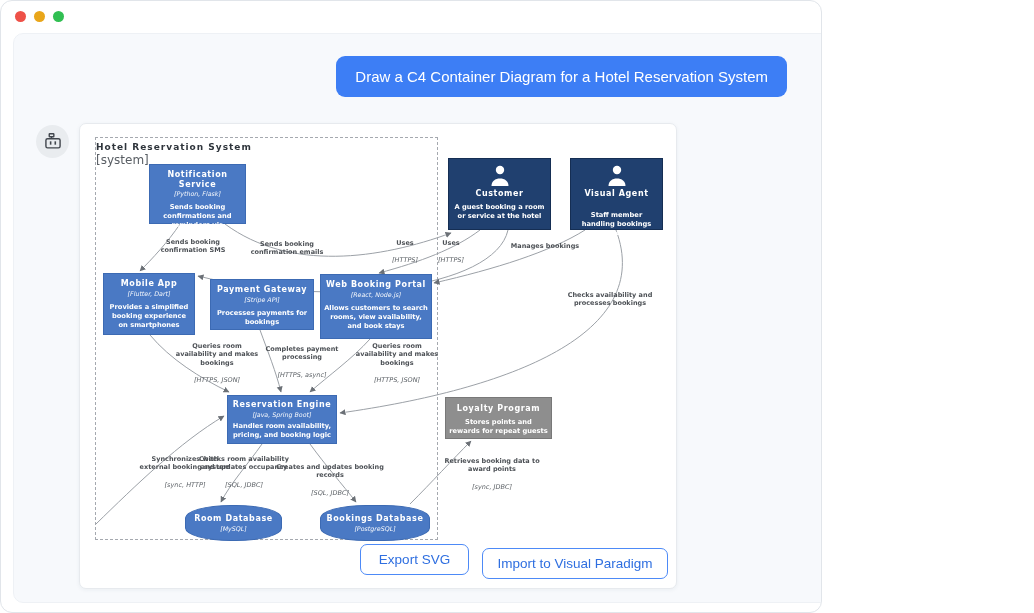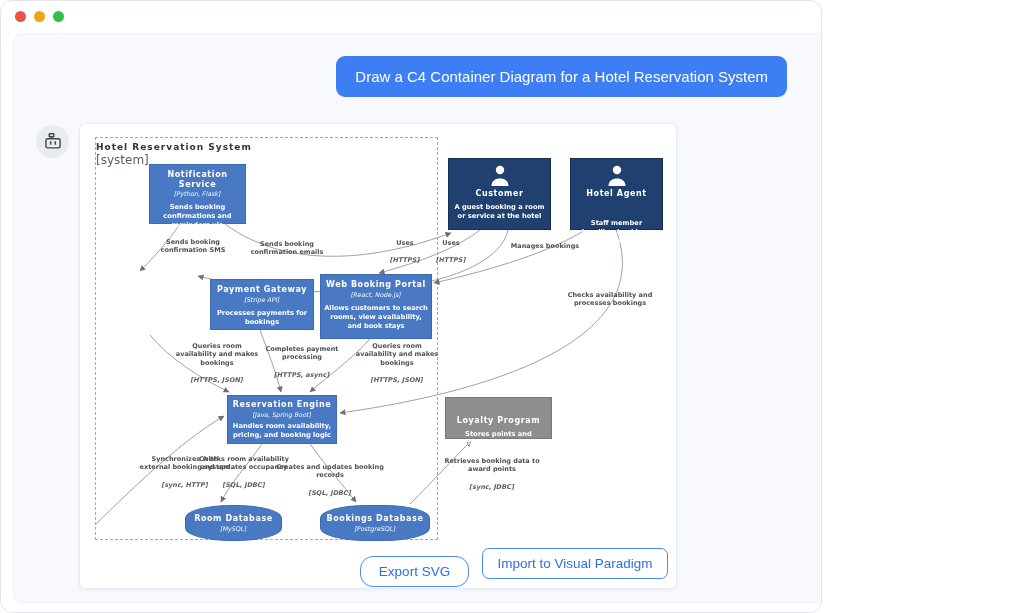--- a/index.html
+++ b/index.html
@@ -53,21 +53,21 @@
   .gray{background:#8e8e8e;border:1px solid #787878;}
   .db{
     background:#4a79c4;border:1px solid #3c6ab3;border-radius:46px/13px;
     display:flex;flex-direction:column;justify-content:center;padding-top:0;
   }
   .person-ic{display:block;margin:1px auto 2px auto;}
   .elabel{
     position:absolute;transform:translate(-50%,-50%);text-align:center;z-index:2;
     font-size:6.5px;font-weight:bold;color:#4d5156;line-height:1.3;
   }
-  .elabel i{display:block;font-weight:bold;font-style:italic;color:#5c6166;margin-top:9px;}
+  .elabel i{display:block;font-weight:normal;font-style:italic;color:#5c6166;margin-top:9px;}
   .btn{
     position:absolute;background:#fff;border:1px solid #4d8af7;border-radius:7px;
     color:#2f6fe0;font-size:13.5px;font-family:"Liberation Sans",sans-serif;
     display:flex;align-items:center;justify-content:center;cursor:pointer;z-index:4;
   }
 </style>
 </head>
 <body>
 
 <div class="window">
@@ -142,44 +142,49 @@
       </svg>
       <div class="t">Customer</div>
       <div class="d" style="margin-top:4px;">A guest booking a room or service at the hotel</div>
     </div>
 
     <div class="node navy" style="left:490px;top:34px;width:93px;height:72px;">
       <svg class="person-ic" width="24" height="22" viewBox="0 0 24 22" fill="#ffffff">
         <circle cx="12" cy="5" r="4.2"></circle>
         <path d="M3.5 21c0-5 3.8-7.6 8.5-7.6s8.5 2.6 8.5 7.6z"></path>
       </svg>
-      <div class="t">Hotel Agent</div>
-      <div class="d" style="margin-top:20px;">Staff member handling bookings and check-ins</div>
-    </div>
-
+      <div class="t">Visual Agent</div>
+      <div class="d" style="margin-top:12px;">Staff member handling bookings and check-ins</div>
+    </div>
+
+    <div class="node blue" style="left:23px;top:149px;width:92px;height:62px;">
+      <div class="t">Mobile App</div>
+      <div class="tech">[Flutter, Dart]</div>
+      <div class="d">Provides a simplified booking experience on smartphones</div>
+    </div>
 
     <div class="node blue" style="left:130px;top:155px;width:104px;height:51px;">
       <div class="t">Payment Gateway</div>
       <div class="tech">[Stripe API]</div>
       <div class="d">Processes payments for bookings</div>
     </div>
 
     <div class="node blue" style="left:240px;top:150px;width:112px;height:65px;">
       <div class="t">Web Booking Portal</div>
       <div class="tech">[React, Node.js]</div>
       <div class="d">Allows customers to search rooms, view availability, and book stays</div>
     </div>
 
     <div class="node blue" style="left:147px;top:271px;width:110px;height:49px;padding-top:4px;">
       <div class="t">Reservation Engine</div>
       <div class="tech">[Java, Spring Boot]</div>
       <div class="d" style="margin-top:4px;">Handles room availability, pricing, and booking logic</div>
     </div>
 
-    <div class="node gray" style="left:365px;top:273px;width:107px;height:42px;padding-top:18px;">
+    <div class="node gray" style="left:365px;top:273px;width:107px;height:42px;padding-top:6px;">
       <div class="t">Loyalty Program</div>
       <div class="d" style="margin-top:4px;">Stores points and rewards for repeat guests</div>
     </div>
 
     <div class="node db" style="left:105px;top:381px;width:97px;height:36px;">
       <div class="t">Room Database</div>
       <div class="tech">[MySQL]</div>
     </div>
 
     <div class="node db" style="left:240px;top:381px;width:110px;height:36px;">
@@ -220,17 +225,17 @@
     <div class="elabel" style="left:164px;top:348px;width:90px;">
       <span>Checks room availability and updates occupancy</span><i>[SQL, JDBC]</i>
     </div>
     <div class="elabel" style="left:250px;top:356px;width:108px;">
       <span>Creates and updates booking records</span><i>[SQL, JDBC]</i>
     </div>
     <div class="elabel" style="left:412px;top:350px;width:112px;">
       <span>Retrieves booking data to award points</span><i>[sync, JDBC]</i>
     </div>
 
-    <div class="btn" style="left:280px;top:432px;width:109px;height:31px;border-radius:13px;">Export SVG</div>
+    <div class="btn" style="left:280px;top:420px;width:109px;height:31px;">Export SVG</div>
     <div class="btn" style="left:402px;top:424px;width:186px;height:31px;">Import to Visual Paradigm</div>
 
   </div>
 </div>
 
 </body></html>

